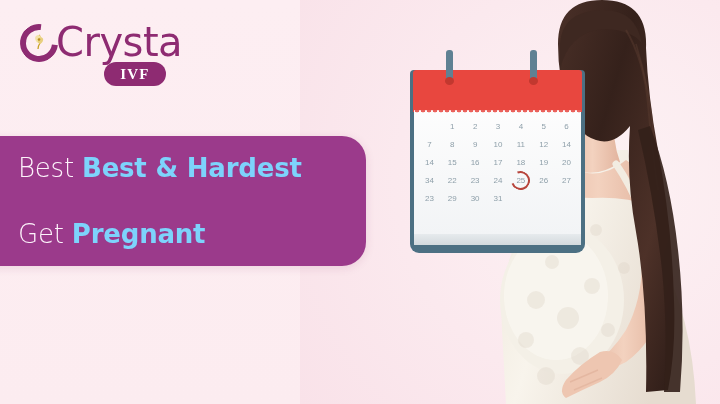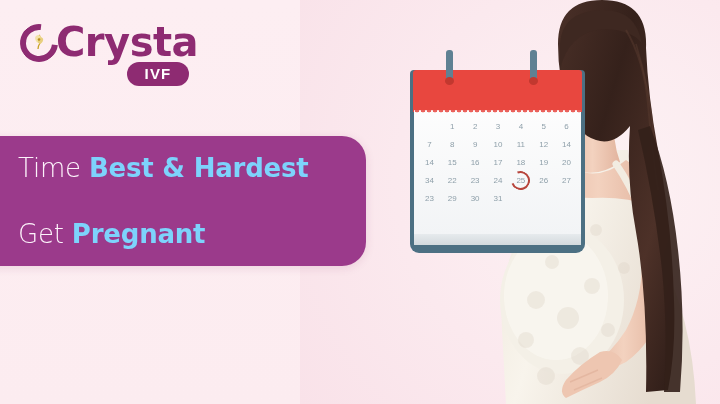--- a/index.html
+++ b/index.html
@@ -18,41 +18,40 @@
   }
   .bg-wash2{
     position:absolute; left:0; top:0; width:420px; height:404px;
     background:linear-gradient(180deg,#fdeef2 0%, #fcecf0 100%);
   }
 
   
   #logo { position:absolute; left:20px; top:20px; width:150px; height:68px; }
   .logo-word {
     position:absolute; left:36px; top:0px;
-    font-size:40px; font-weight:bold; letter-spacing:-0.5px;
+    font-size:40px; font-weight:normal; letter-spacing:-0.5px;
     color:#8e2b72; line-height:44px;
     font-family:"DejaVu Sans", sans-serif;
   }
   .logo-c {
     position:absolute; left:0px; top:4px;
     width:38px; height:38px; border-radius:50%;
     border:6px solid #8e2b72; border-right-color:transparent;
     transform:rotate(-38deg);
   }
   .logo-flower {
     position:absolute; left:12px; top:14px; width:14px; height:16px;
   }
   .logo-ivf {
     position:absolute; left:84px; top:42px;
     width:62px; height:24px; border-radius:12px;
     background:#8e2b72; color:#ffffff;
     font-size:15px; font-weight:bold; letter-spacing:1.2px;
     text-align:center; line-height:24px;
-    font-family:Liberation Sans, sans-serif;
-    margin-left:23px;
+    font-family:Liberation Serif, serif;
   }
 
   
   #banner {
     position:absolute; left:-40px; top:136px;
     width:406px; height:130px;
     background:#9b3a8b;
     border-radius:0 24px 24px 0;
     box-shadow:0 2px 10px rgba(120,30,100,.12);
   }
@@ -256,21 +255,21 @@
           <div class="marked">23</div>
           <div class="marked">29</div>
           <div class="marked">30</div>
           <div class="marked">31</div>
         </div>
     </div>
     <div class="cal-foot"></div>
   </div>
 
   <div id="banner">
-    <div id="banner-text"><span>Time </span><span class="b">Best &amp; Hardest</span><br><br><span>Get </span><span class="b">Pregnant</span></div>
+    <div id="banner-text"><span>Best </span><span class="b">Best &amp; Hardest</span><br><br><span>Get </span><span class="b">Pregnant</span></div>
   </div>
 
   <div id="logo">
     <div class="logo-c"></div>
     <div class="logo-flower">
       <svg width="14" height="16" viewBox="0 0 14 16">
         <path d="M7 1 Q10 5 8 9 Q6 12 6 15" stroke="#c9a227" stroke-width="1.3" fill="none"></path>
         <ellipse cx="6.5" cy="5" rx="3.2" ry="4" fill="#f2e3a8" transform="rotate(-18 6.5 5)"></ellipse>
         <ellipse cx="8.5" cy="6.5" rx="2.4" ry="3.2" fill="#e8cf7e" transform="rotate(25 8.5 6.5)"></ellipse>
         <circle cx="7" cy="5.5" r="1.3" fill="#b98f1e"></circle>

